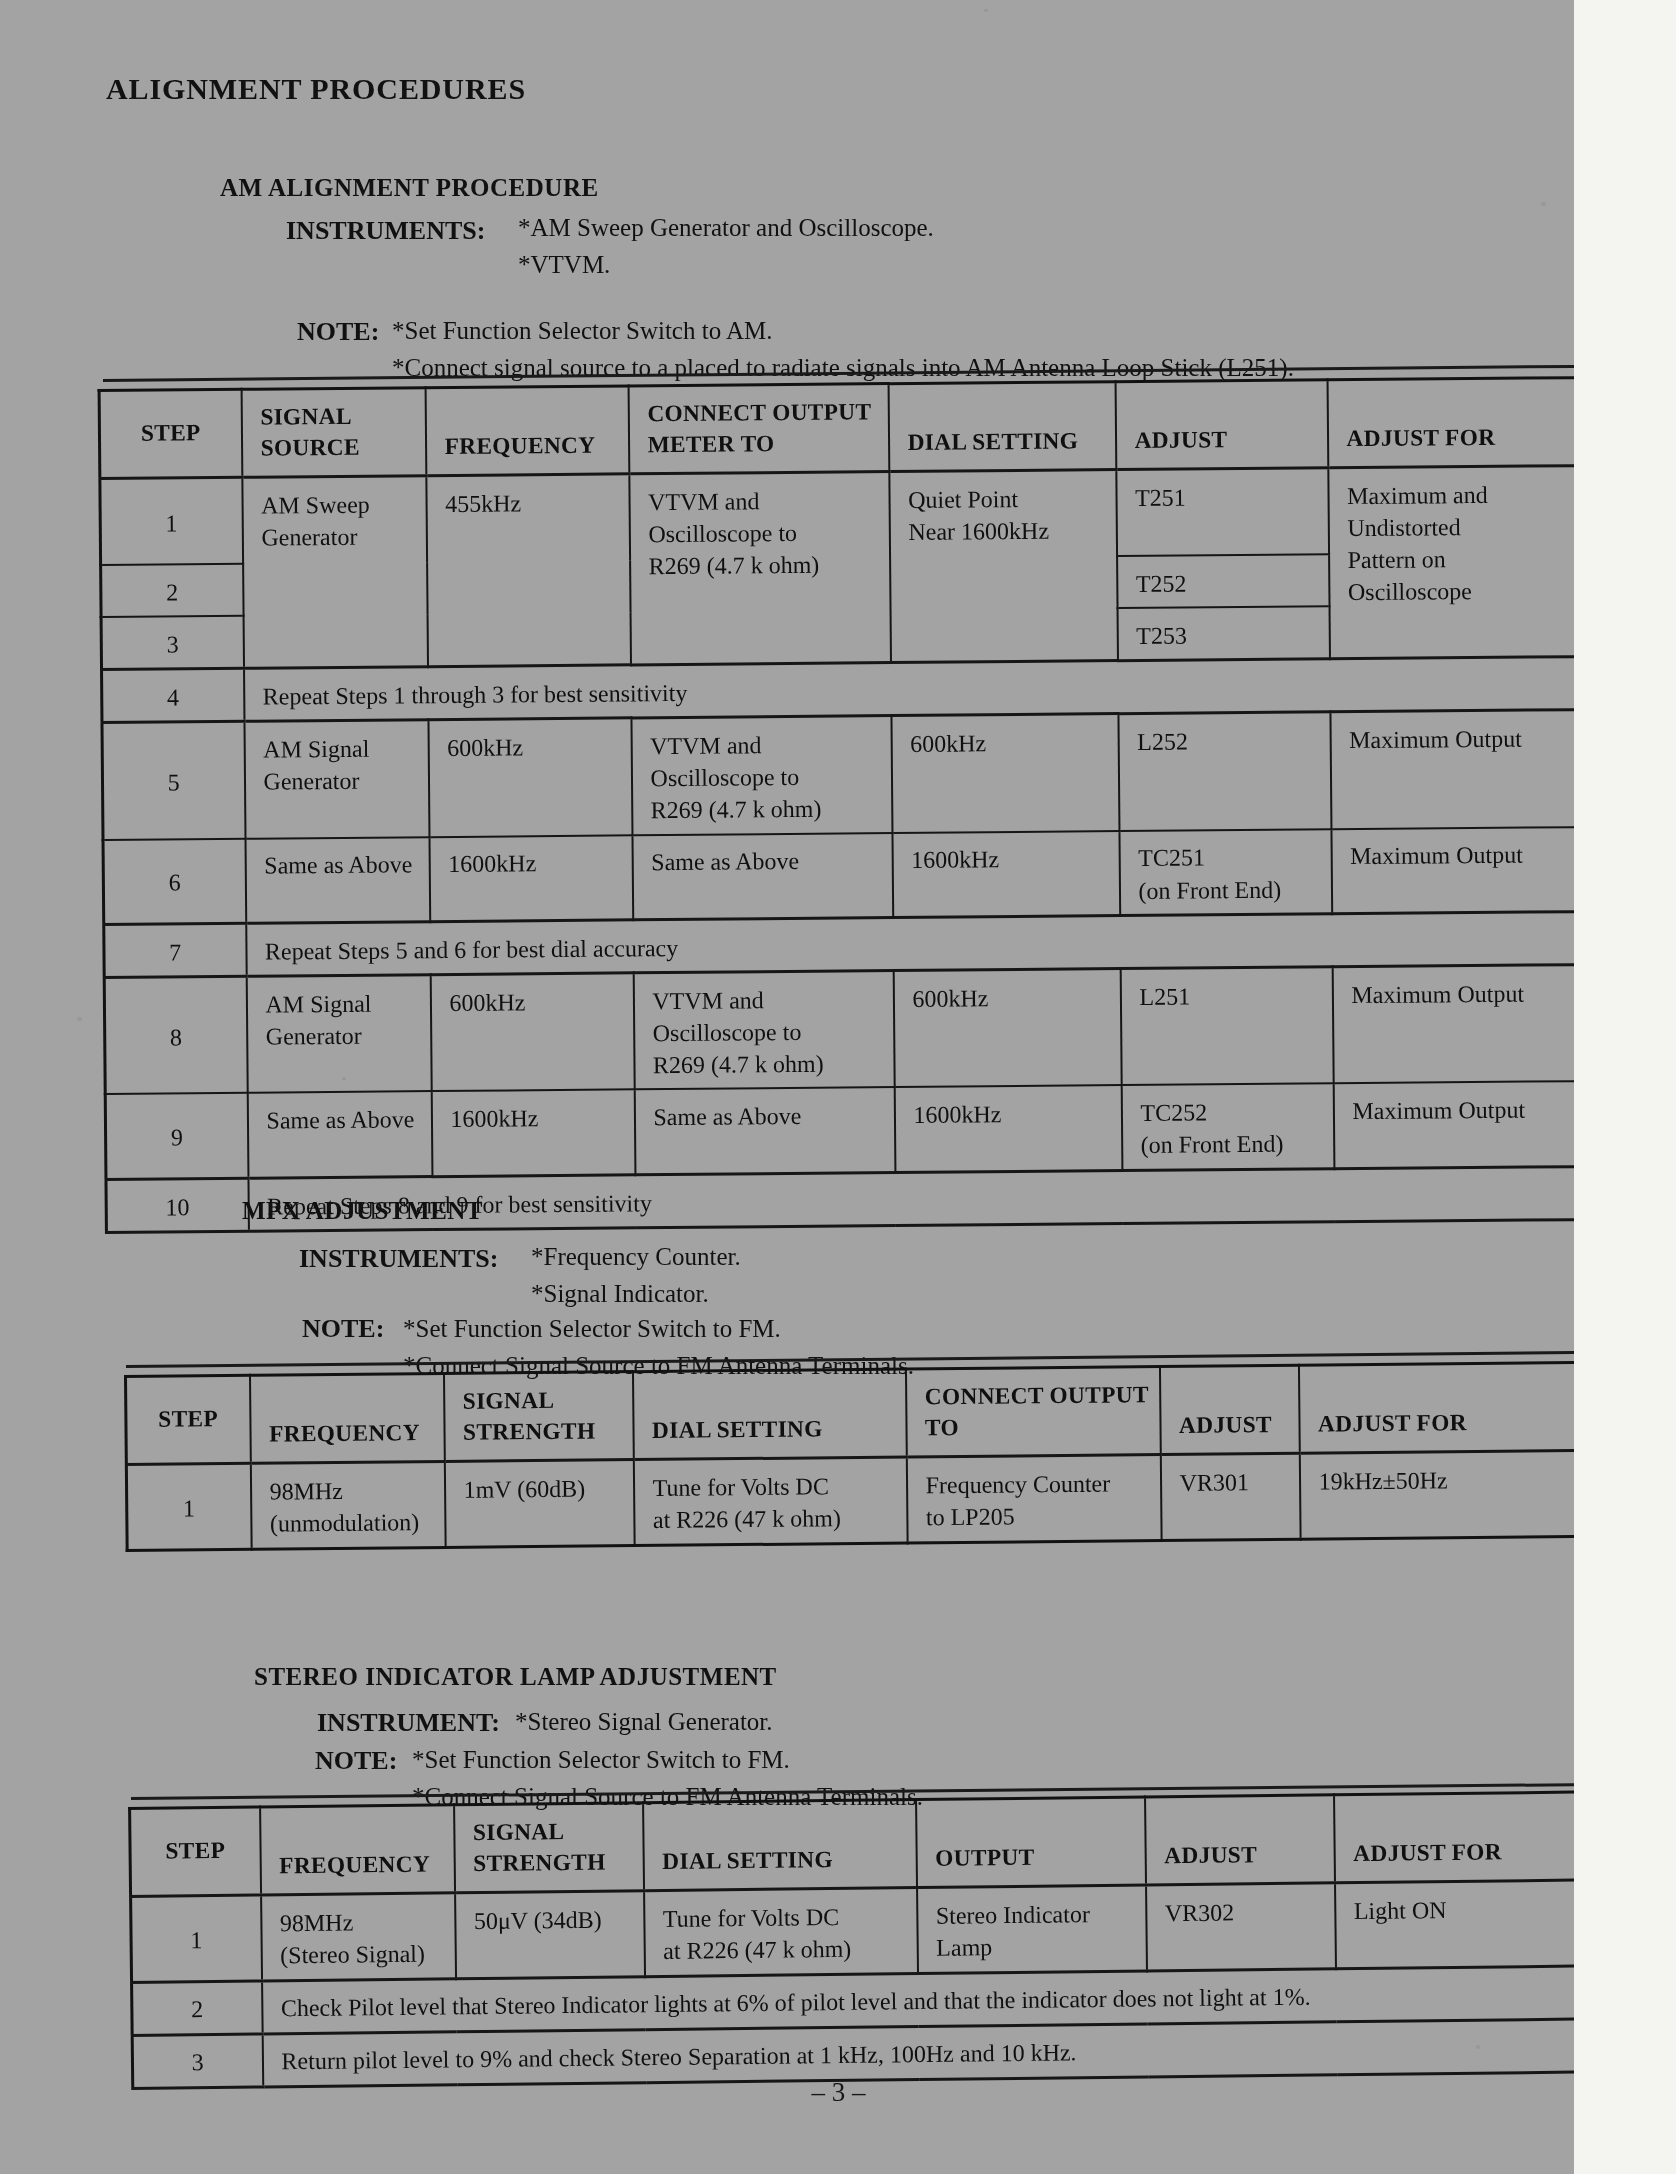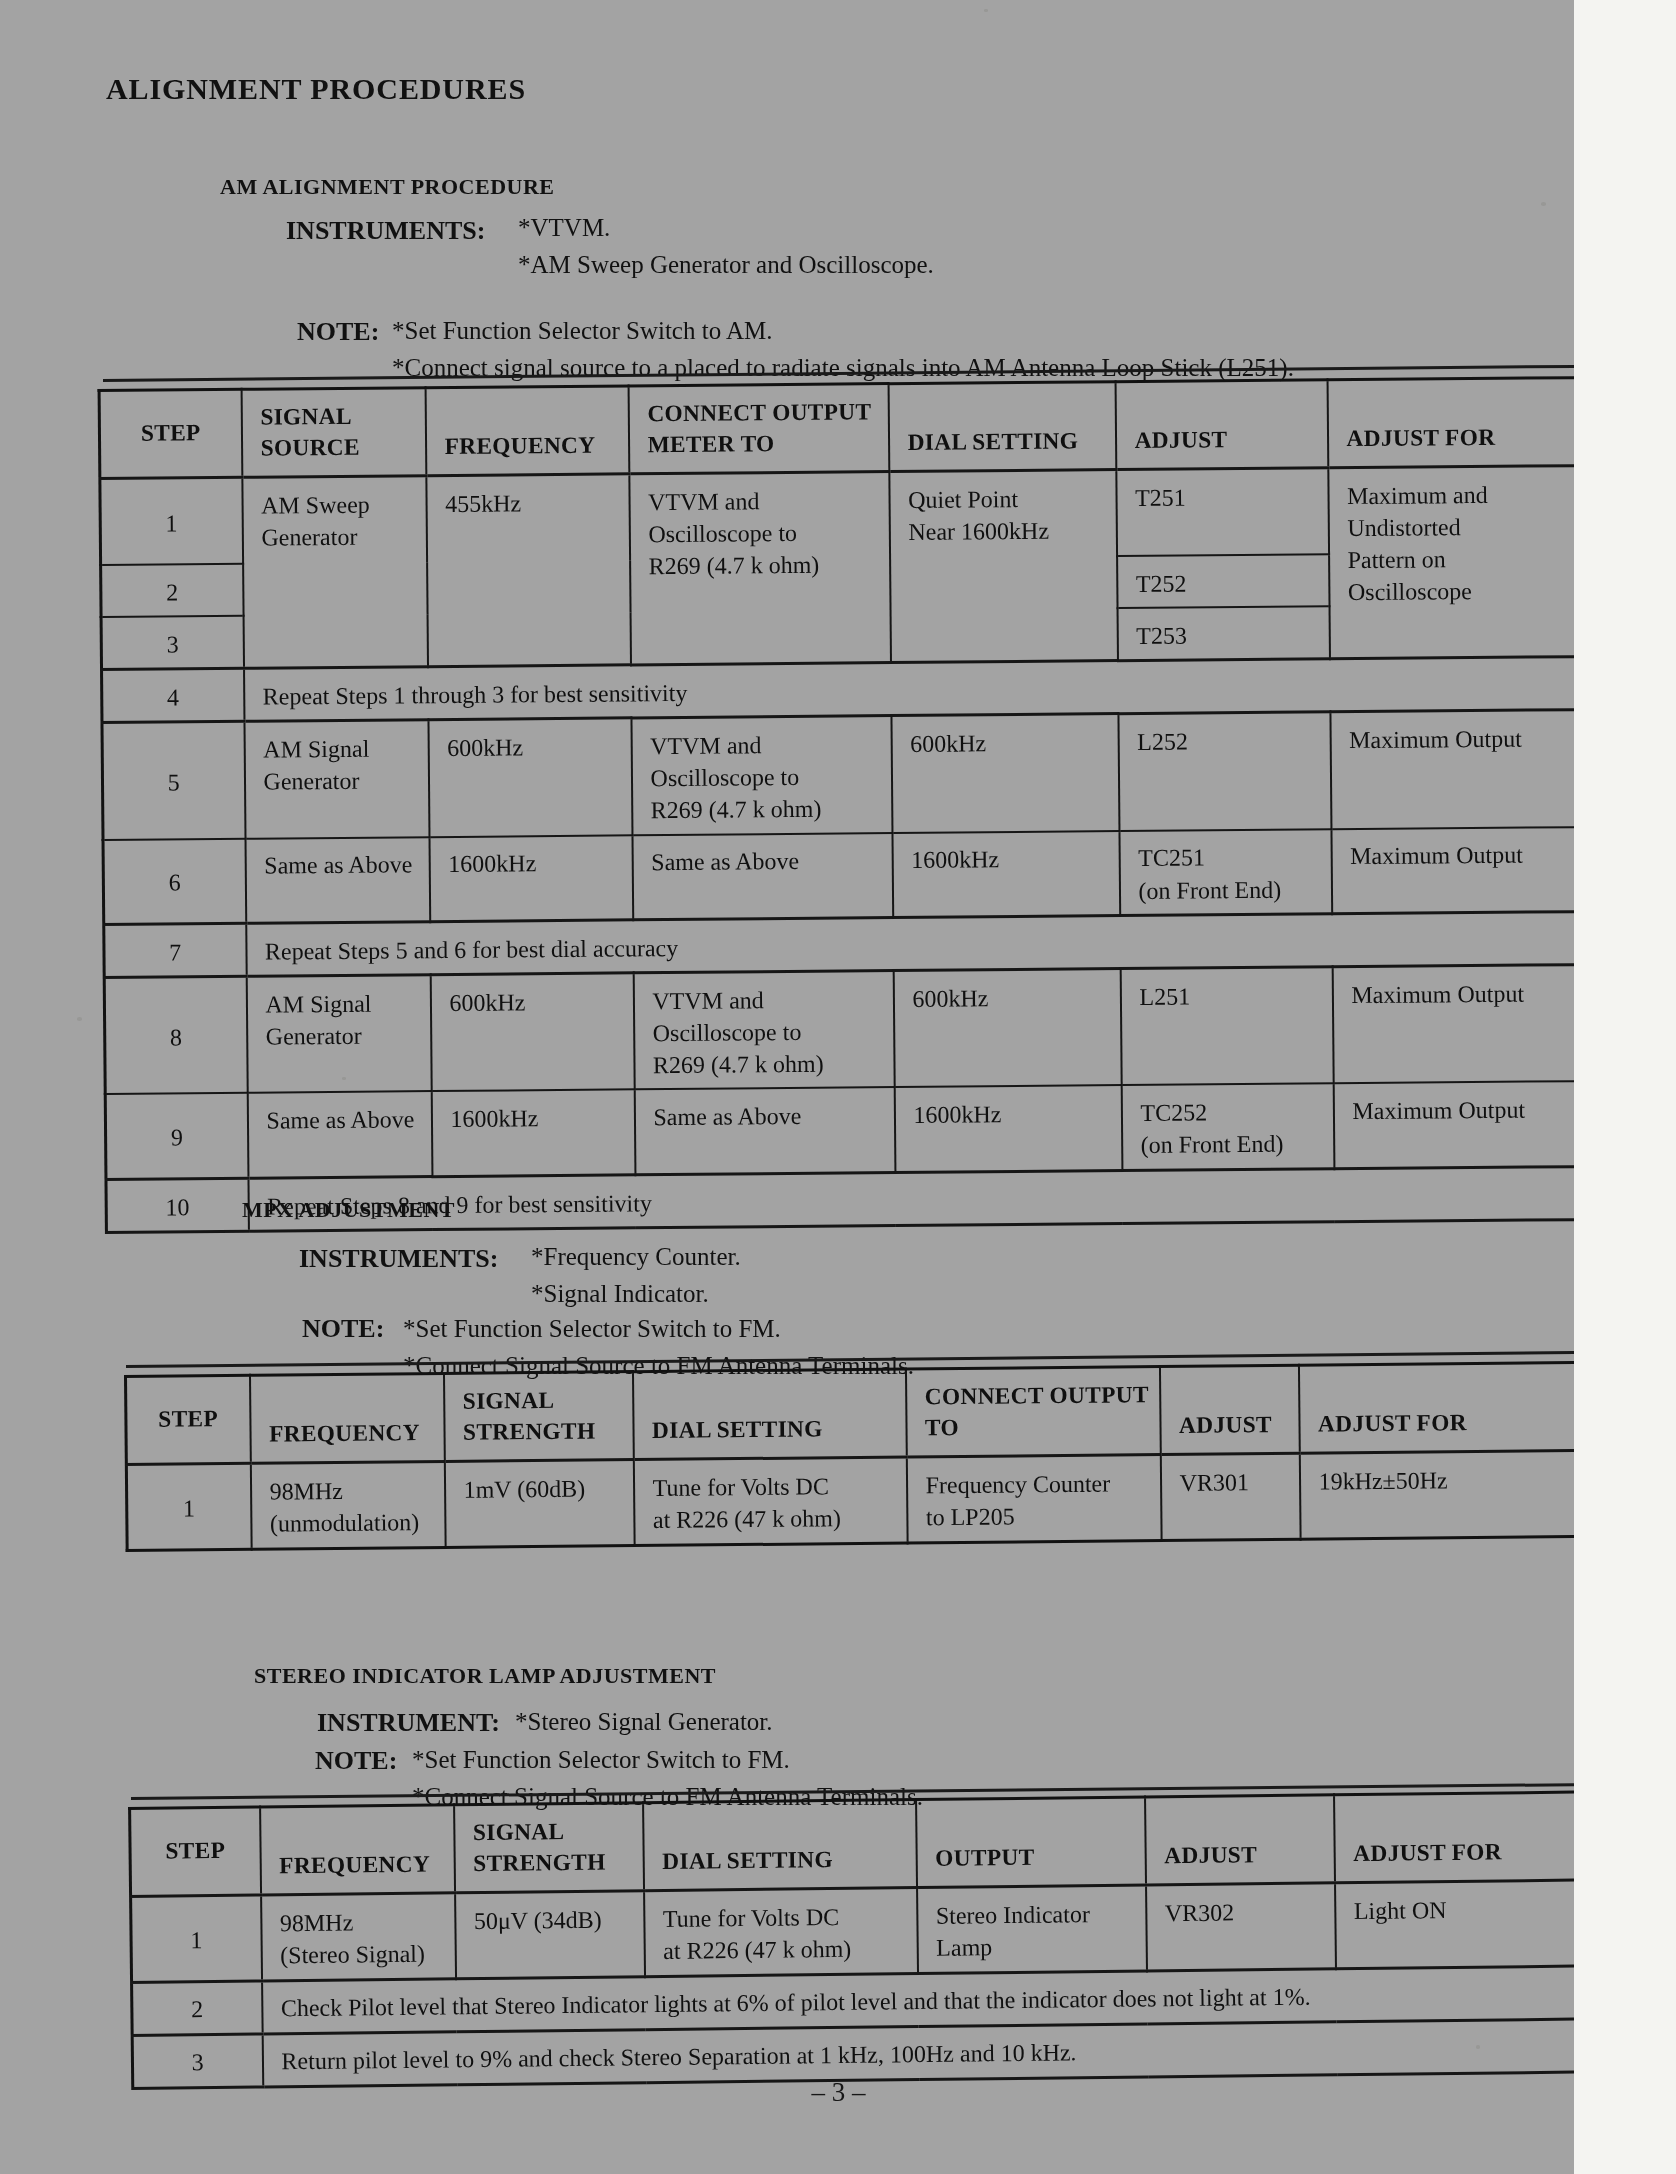--- a/index.html
+++ b/index.html
@@ -6,21 +6,21 @@
   html,body { width:1677px; height:2175px; }
   body { background:#f4f4f1; }
   .page {
     position:relative; width:1574px; height:2175px;
     background:#a3a3a3; color:#111;
     font-family:Liberation Serif, serif;
     overflow:hidden;
   }
   .t { position:absolute; white-space:nowrap; }
   .title { font-size:30px; font-weight:700; letter-spacing:0.9px; }
-  .h2 { font-size:22px; font-weight:700; letter-spacing:0.5px; }
+  .h2 { font-size:25px; font-weight:700; letter-spacing:0.5px; }
   .lbl { font-size:26px; font-weight:700; }
   .items { position:absolute; }
   .item { font-size:25px; line-height:37px; white-space:nowrap; }
 
   table.tbl {
     position:absolute; border-collapse:collapse; table-layout:fixed;
     border:3.6px solid #121212; transform-origin:0 60%;
   }
   .tbl td, .tbl th {
     border:2.3px solid #161616;
@@ -47,22 +47,22 @@
 <body>
 
 <div class="page">
 
   <div class="t title" style="left:106px; top:72px;">ALIGNMENT PROCEDURES</div>
 
   <div class="t h2" style="left:220px; top:174px;">AM ALIGNMENT PROCEDURE</div>
 
   <div class="t lbl" style="left:286px; top:216px;">INSTRUMENTS:</div>
   <div class="items" style="left:518px; top:209px;">
+    <div class="item">*AM Sweep Generator and Oscilloscope.</div>
     <div class="item">*VTVM.</div>
-    <div class="item">*AM Sweep Generator and Oscilloscope.</div>
   </div>
 
   <div class="t lbl" style="left:297px; top:317px;">NOTE:</div>
   <div class="items" style="left:392px; top:312px;">
     <div class="item">*Set Function Selector Switch to AM.</div>
     <div class="item">*Connect signal source to a placed to radiate signals into AM Antenna Loop Stick (L251).</div>
   </div>
 
   <div class="toprule" style="left:103px; top:379px; width:1478px;"></div>
 

